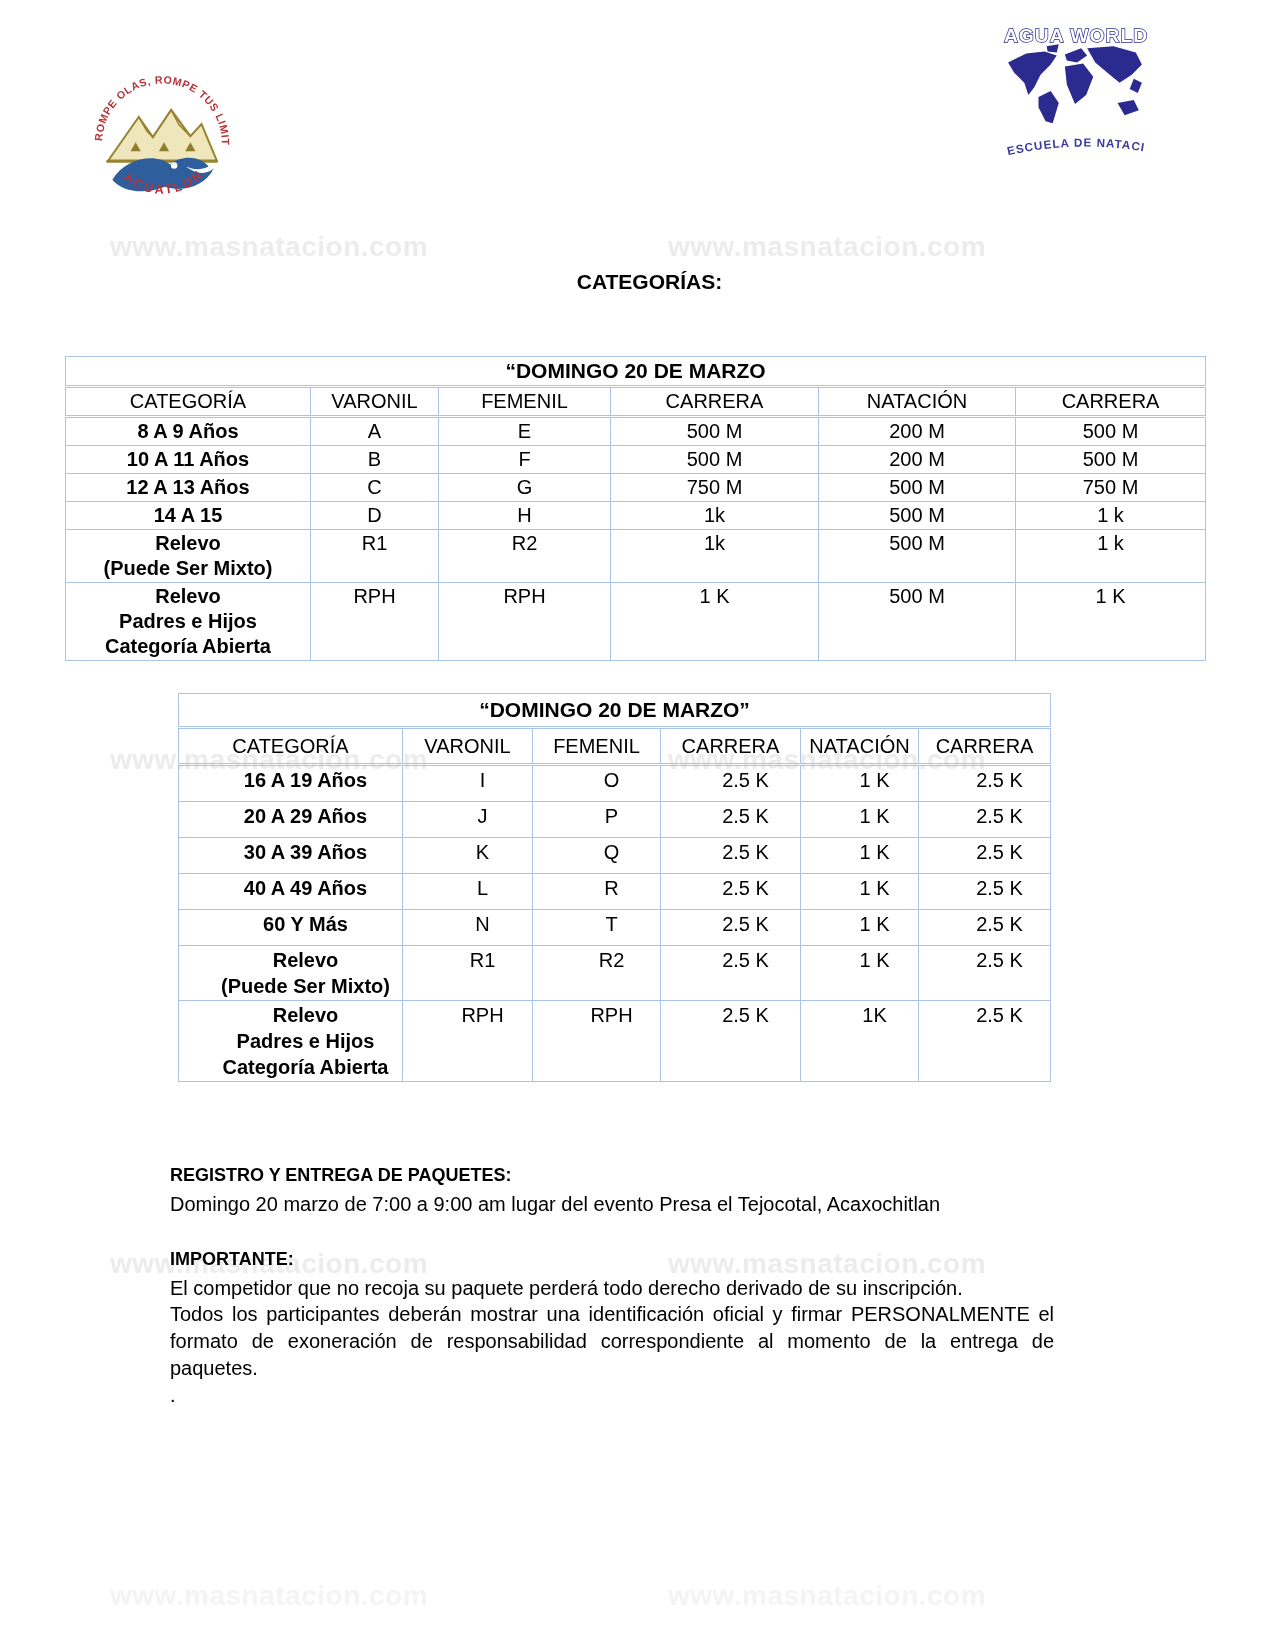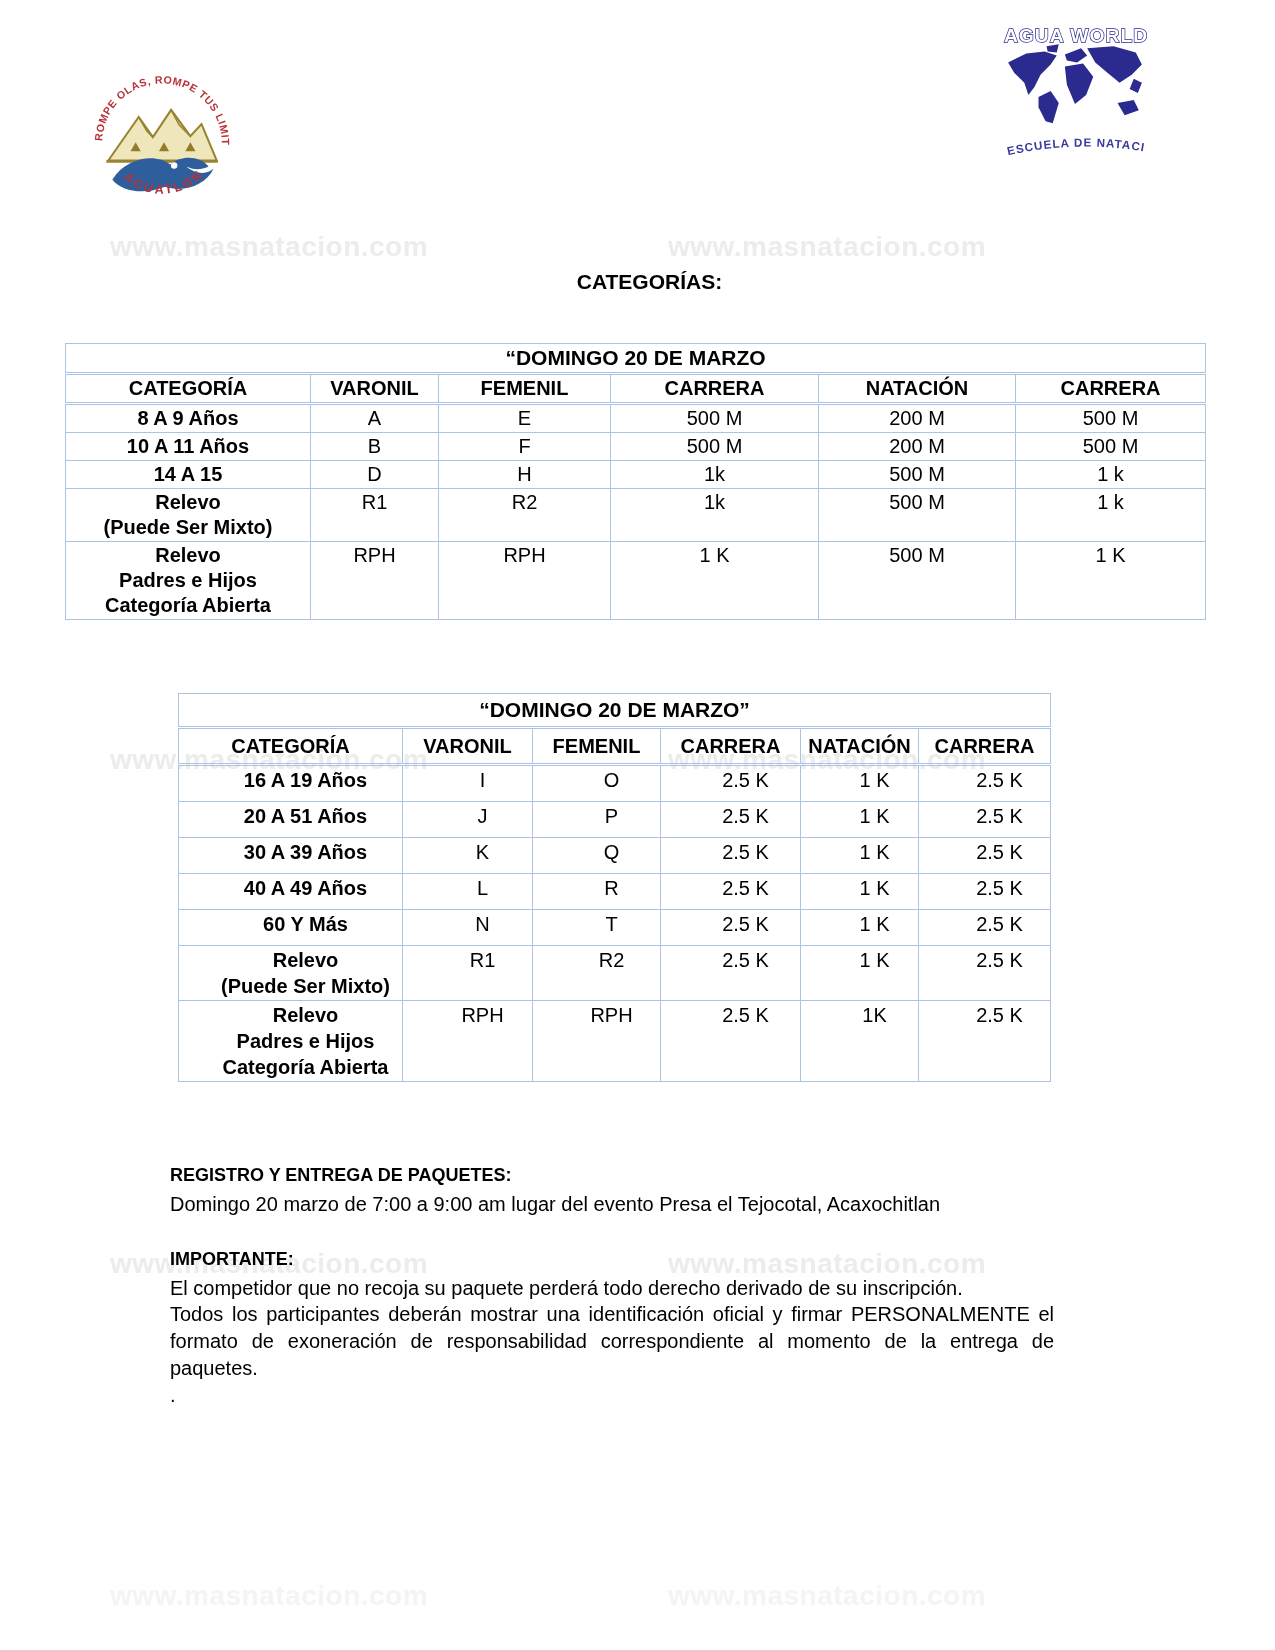--- a/index.html
+++ b/index.html
@@ -29,25 +29,25 @@
     position:absolute;z-index:1;border-collapse:collapse;table-layout:fixed;
     font-size:20px;background:transparent;
   }
   table.cat-table th,table.cat-table td{
     border:1px solid #a9c4e4;text-align:center;padding:1px 2px;overflow:hidden;
   }
   table.cat-table tr.title-row th{
     font-size:21px;font-weight:bold;border-bottom:3px double #a9c4e4;
   }
   table.cat-table tr.head-row th{
-    font-weight:bold;border-bottom:3px double #a9c4e4;
+    font-weight:normal;border-bottom:3px double #a9c4e4;
   }
   table.cat-table td{vertical-align:top;}
   table.cat-table td.cat{font-weight:bold;white-space:pre-line;}
-  #table1{left:65px;top:343px;width:1140px;padding-left:16px;}
+  #table1{left:65px;top:356px;width:1140px;padding-left:16px;}
   #table1 tr.title-row th{height:26px;}
   #table1 tr.head-row th{height:25px;}
   #table1 td{height:25px;line-height:25px;}
   #table2{left:178px;top:693px;width:872px;}
   #table2 tr.title-row th{height:30px;}
   #table2 tr.head-row th{height:32px;}
   #table2 td{height:33px;line-height:26px;padding-left:32px;}
   #table2 tbody tr:nth-child(7) td{height:64px;}
   #table2 tbody tr:nth-child(8) td{height:76px;}
   
@@ -158,20 +158,28 @@
         </tr>
         <tr>
           <td class="cat">10 A 11 Años</td>
           <td class="val">B</td>
           <td class="val">F</td>
           <td class="val">500 M</td>
           <td class="val">200 M</td>
           <td class="val">500 M</td>
         </tr>
         <tr>
+          <td class="cat">12 A 13 Años</td>
+          <td class="val">C</td>
+          <td class="val">G</td>
+          <td class="val">750 M</td>
+          <td class="val">500 M</td>
+          <td class="val">750 M</td>
+        </tr>
+        <tr>
           <td class="cat">14 A 15</td>
           <td class="val">D</td>
           <td class="val">H</td>
           <td class="val">1k</td>
           <td class="val">500 M</td>
           <td class="val">1 k</td>
         </tr>
         <tr>
           <td class="cat">Relevo
 (Puede Ser Mixto)</td>
@@ -219,21 +227,21 @@
     <tbody>
         <tr>
           <td class="cat">16 A 19 Años</td>
           <td class="val">I</td>
           <td class="val">O</td>
           <td class="val">2.5 K</td>
           <td class="val">1 K</td>
           <td class="val">2.5 K</td>
         </tr>
         <tr>
-          <td class="cat">20 A 51 Años</td>
+          <td class="cat">20 A 29 Años</td>
           <td class="val">J</td>
           <td class="val">P</td>
           <td class="val">2.5 K</td>
           <td class="val">1 K</td>
           <td class="val">2.5 K</td>
         </tr>
         <tr>
           <td class="cat">30 A 39 Años</td>
           <td class="val">K</td>
           <td class="val">Q</td>

